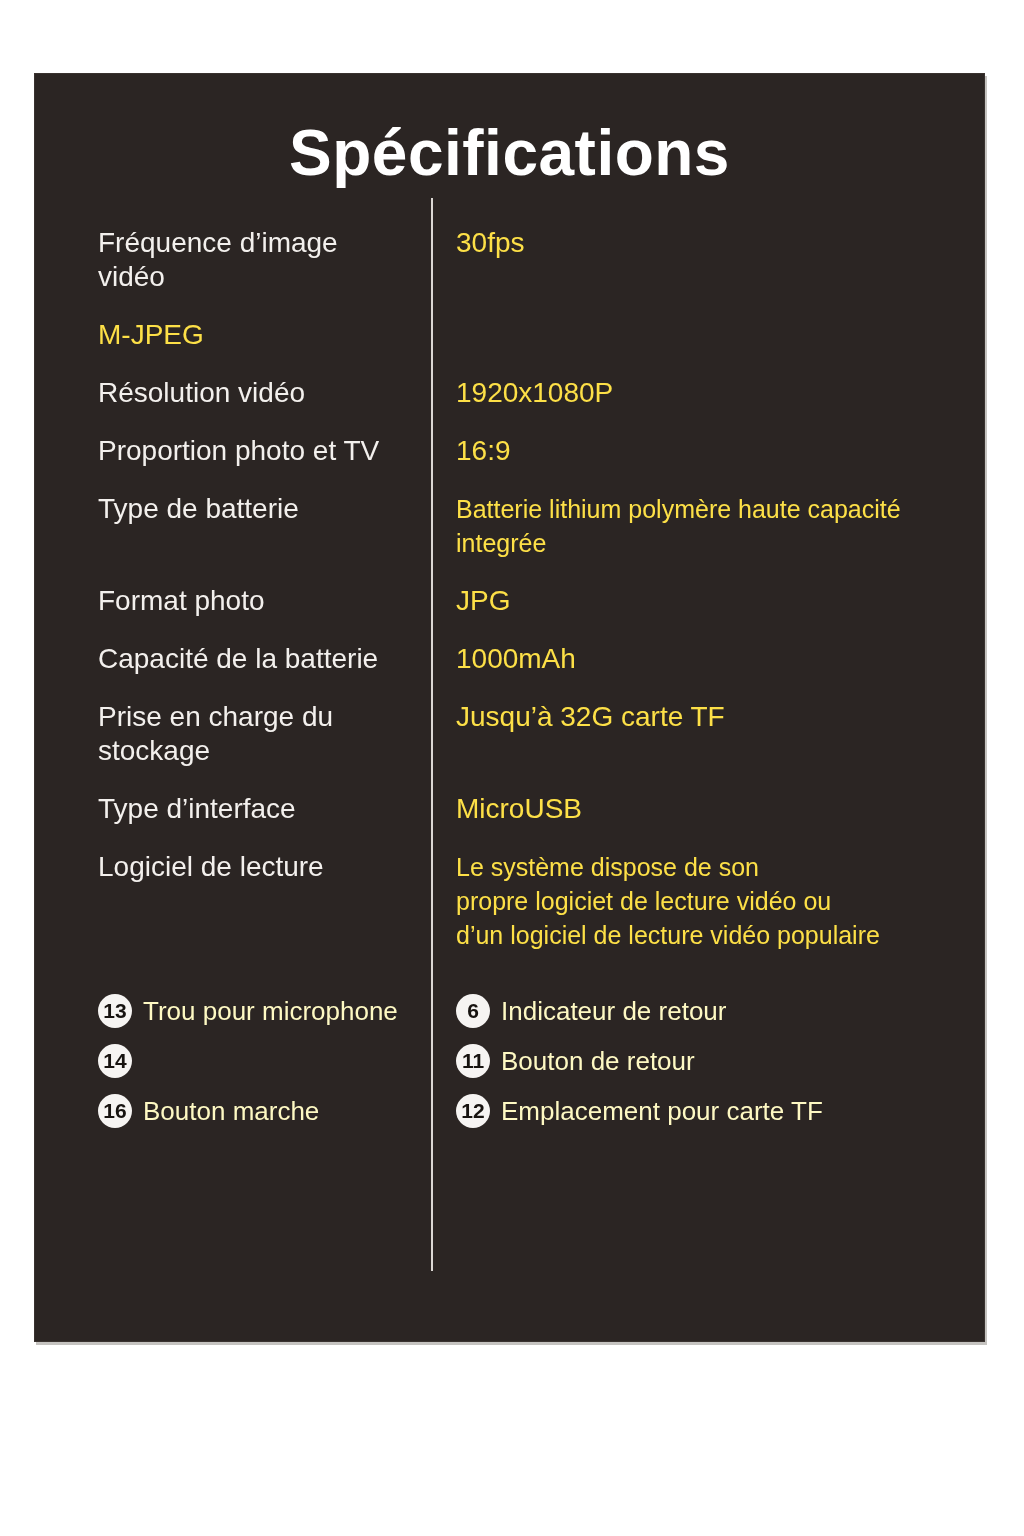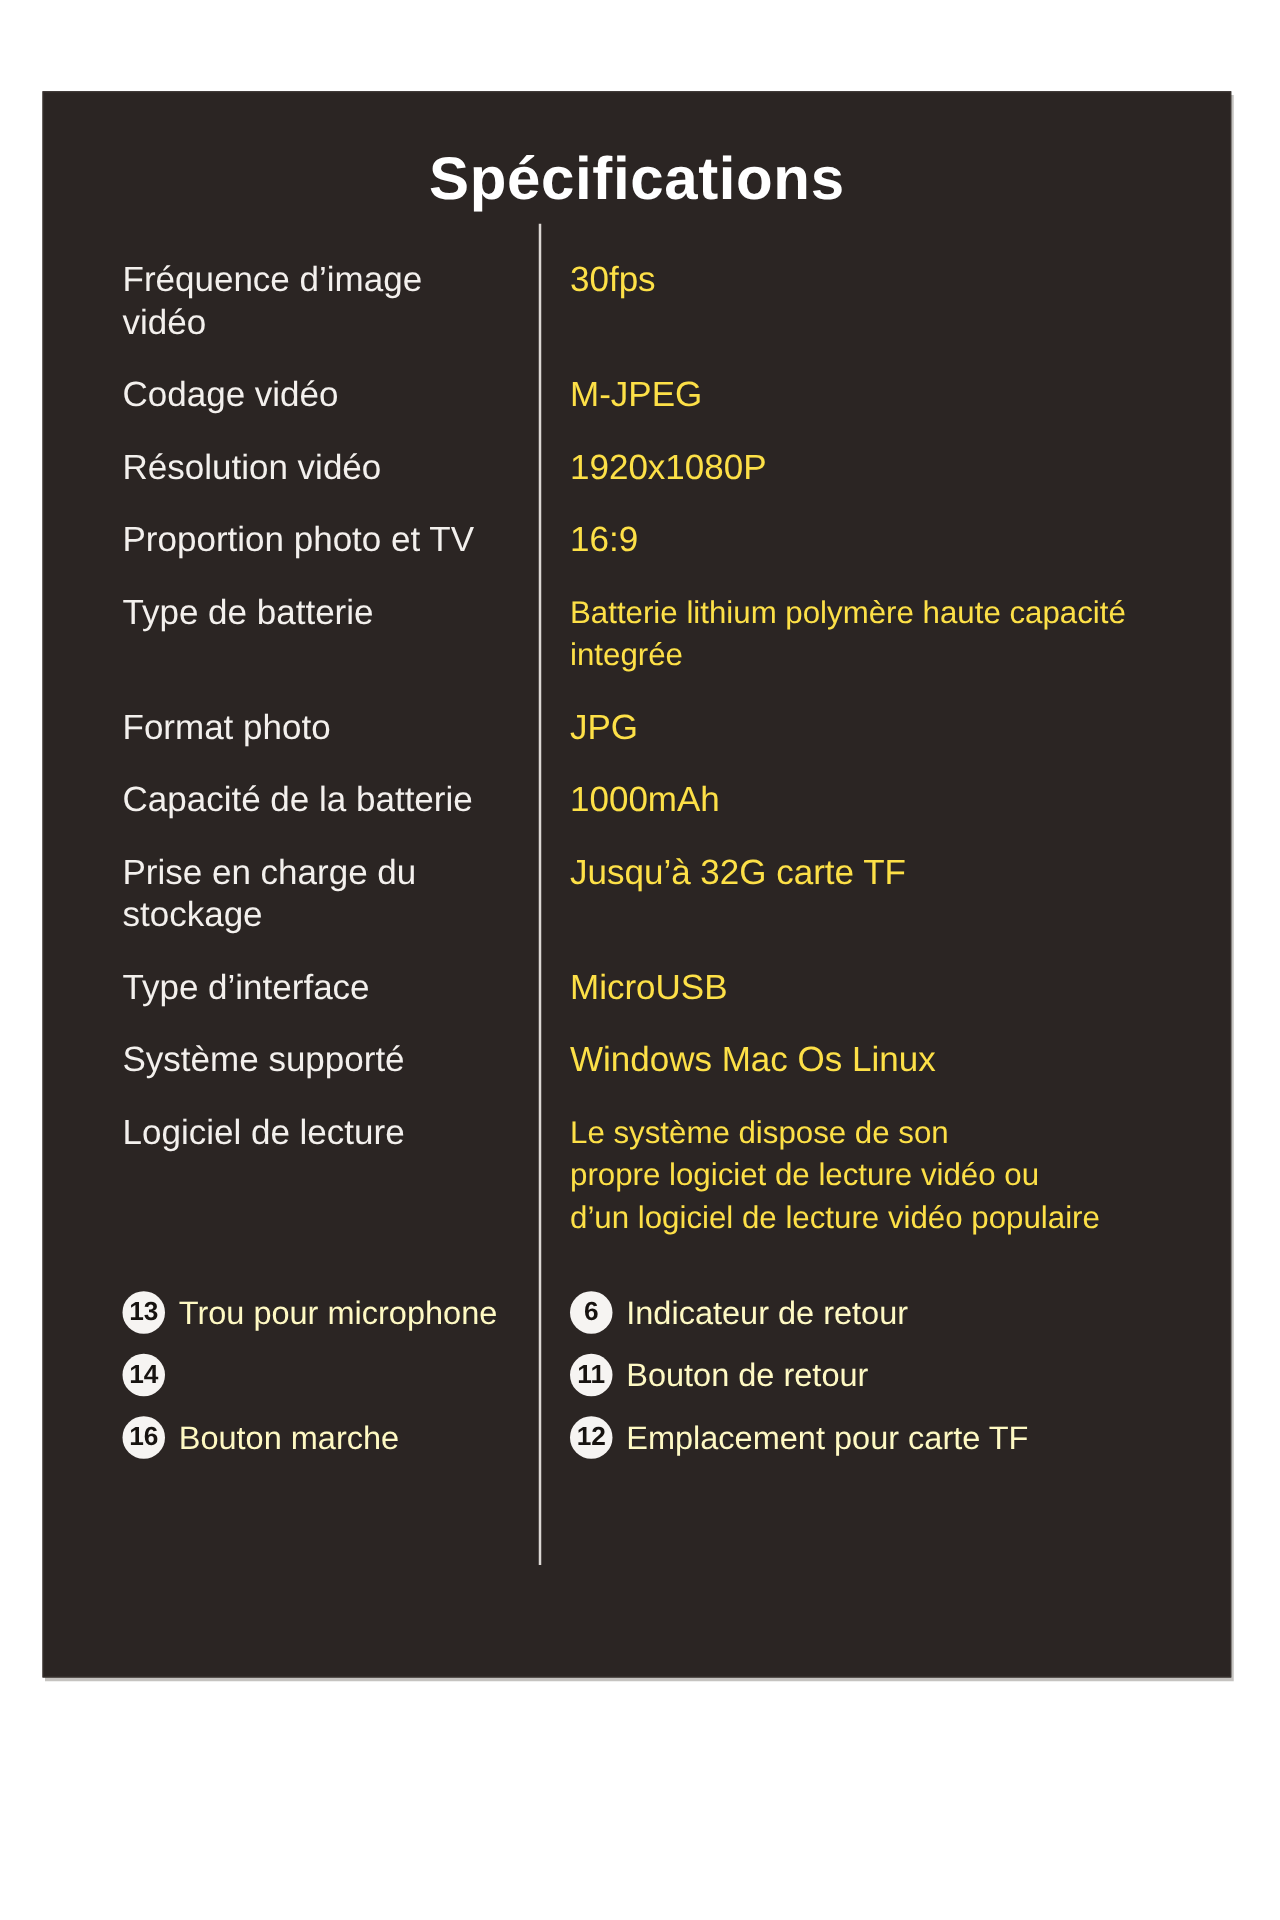--- a/index.html
+++ b/index.html
@@ -14,21 +14,21 @@
     position: absolute;
     left: 34px; top: 73px;
     width: 951px; height: 1269px;
     background: #2b2523;
     border: 1px solid #39322f;
     box-shadow: 2px 3px 0 rgba(150,145,140,0.55);
   }
   .title {
     text-align: center;
     margin-top: 42px;
-    font-size: 48px;
+    font-size: 64px;
     font-weight: 700;
     color: #ffffff;
     letter-spacing: 0.5px;
   }
   .content {
     position: relative;
     margin-top: 8px;
     padding: 28px 26px 0 63px;
     height: 1073px;
   }
@@ -99,21 +99,20 @@
 
   <div class="content">
     <div class="divider"></div>
 
     <div class="row">
       <div class="label">Fréquence d’image
 vidéo</div>
       <div class="value">30fps</div>
     </div>
     <div class="row">
-      <div class="label">Codage vidéo</div>
       <div class="value">M-JPEG</div>
     </div>
     <div class="row">
       <div class="label">Résolution vidéo</div>
       <div class="value">1920x1080P</div>
     </div>
     <div class="row">
       <div class="label">Proportion photo et TV</div>
       <div class="value">16:9</div>
     </div>
@@ -131,24 +130,20 @@
       <div class="value">1000mAh</div>
     </div>
     <div class="row">
       <div class="label">Prise en charge du
 stockage</div>
       <div class="value">Jusqu’à 32G carte TF</div>
     </div>
     <div class="row">
       <div class="label">Type d’interface</div>
       <div class="value">MicroUSB</div>
-    </div>
-    <div class="row">
-      <div class="label">Système supporté</div>
-      <div class="value">Windows Mac Os Linux</div>
     </div>
     <div class="row">
       <div class="label">Logiciel de lecture</div>
       <div class="value small">Le système dispose de son
 propre logiciet de lecture vidéo ou
 d’un logiciel de lecture vidéo populaire</div>
     </div>
 
     <div class="legend">
       <div class="legend-col">

